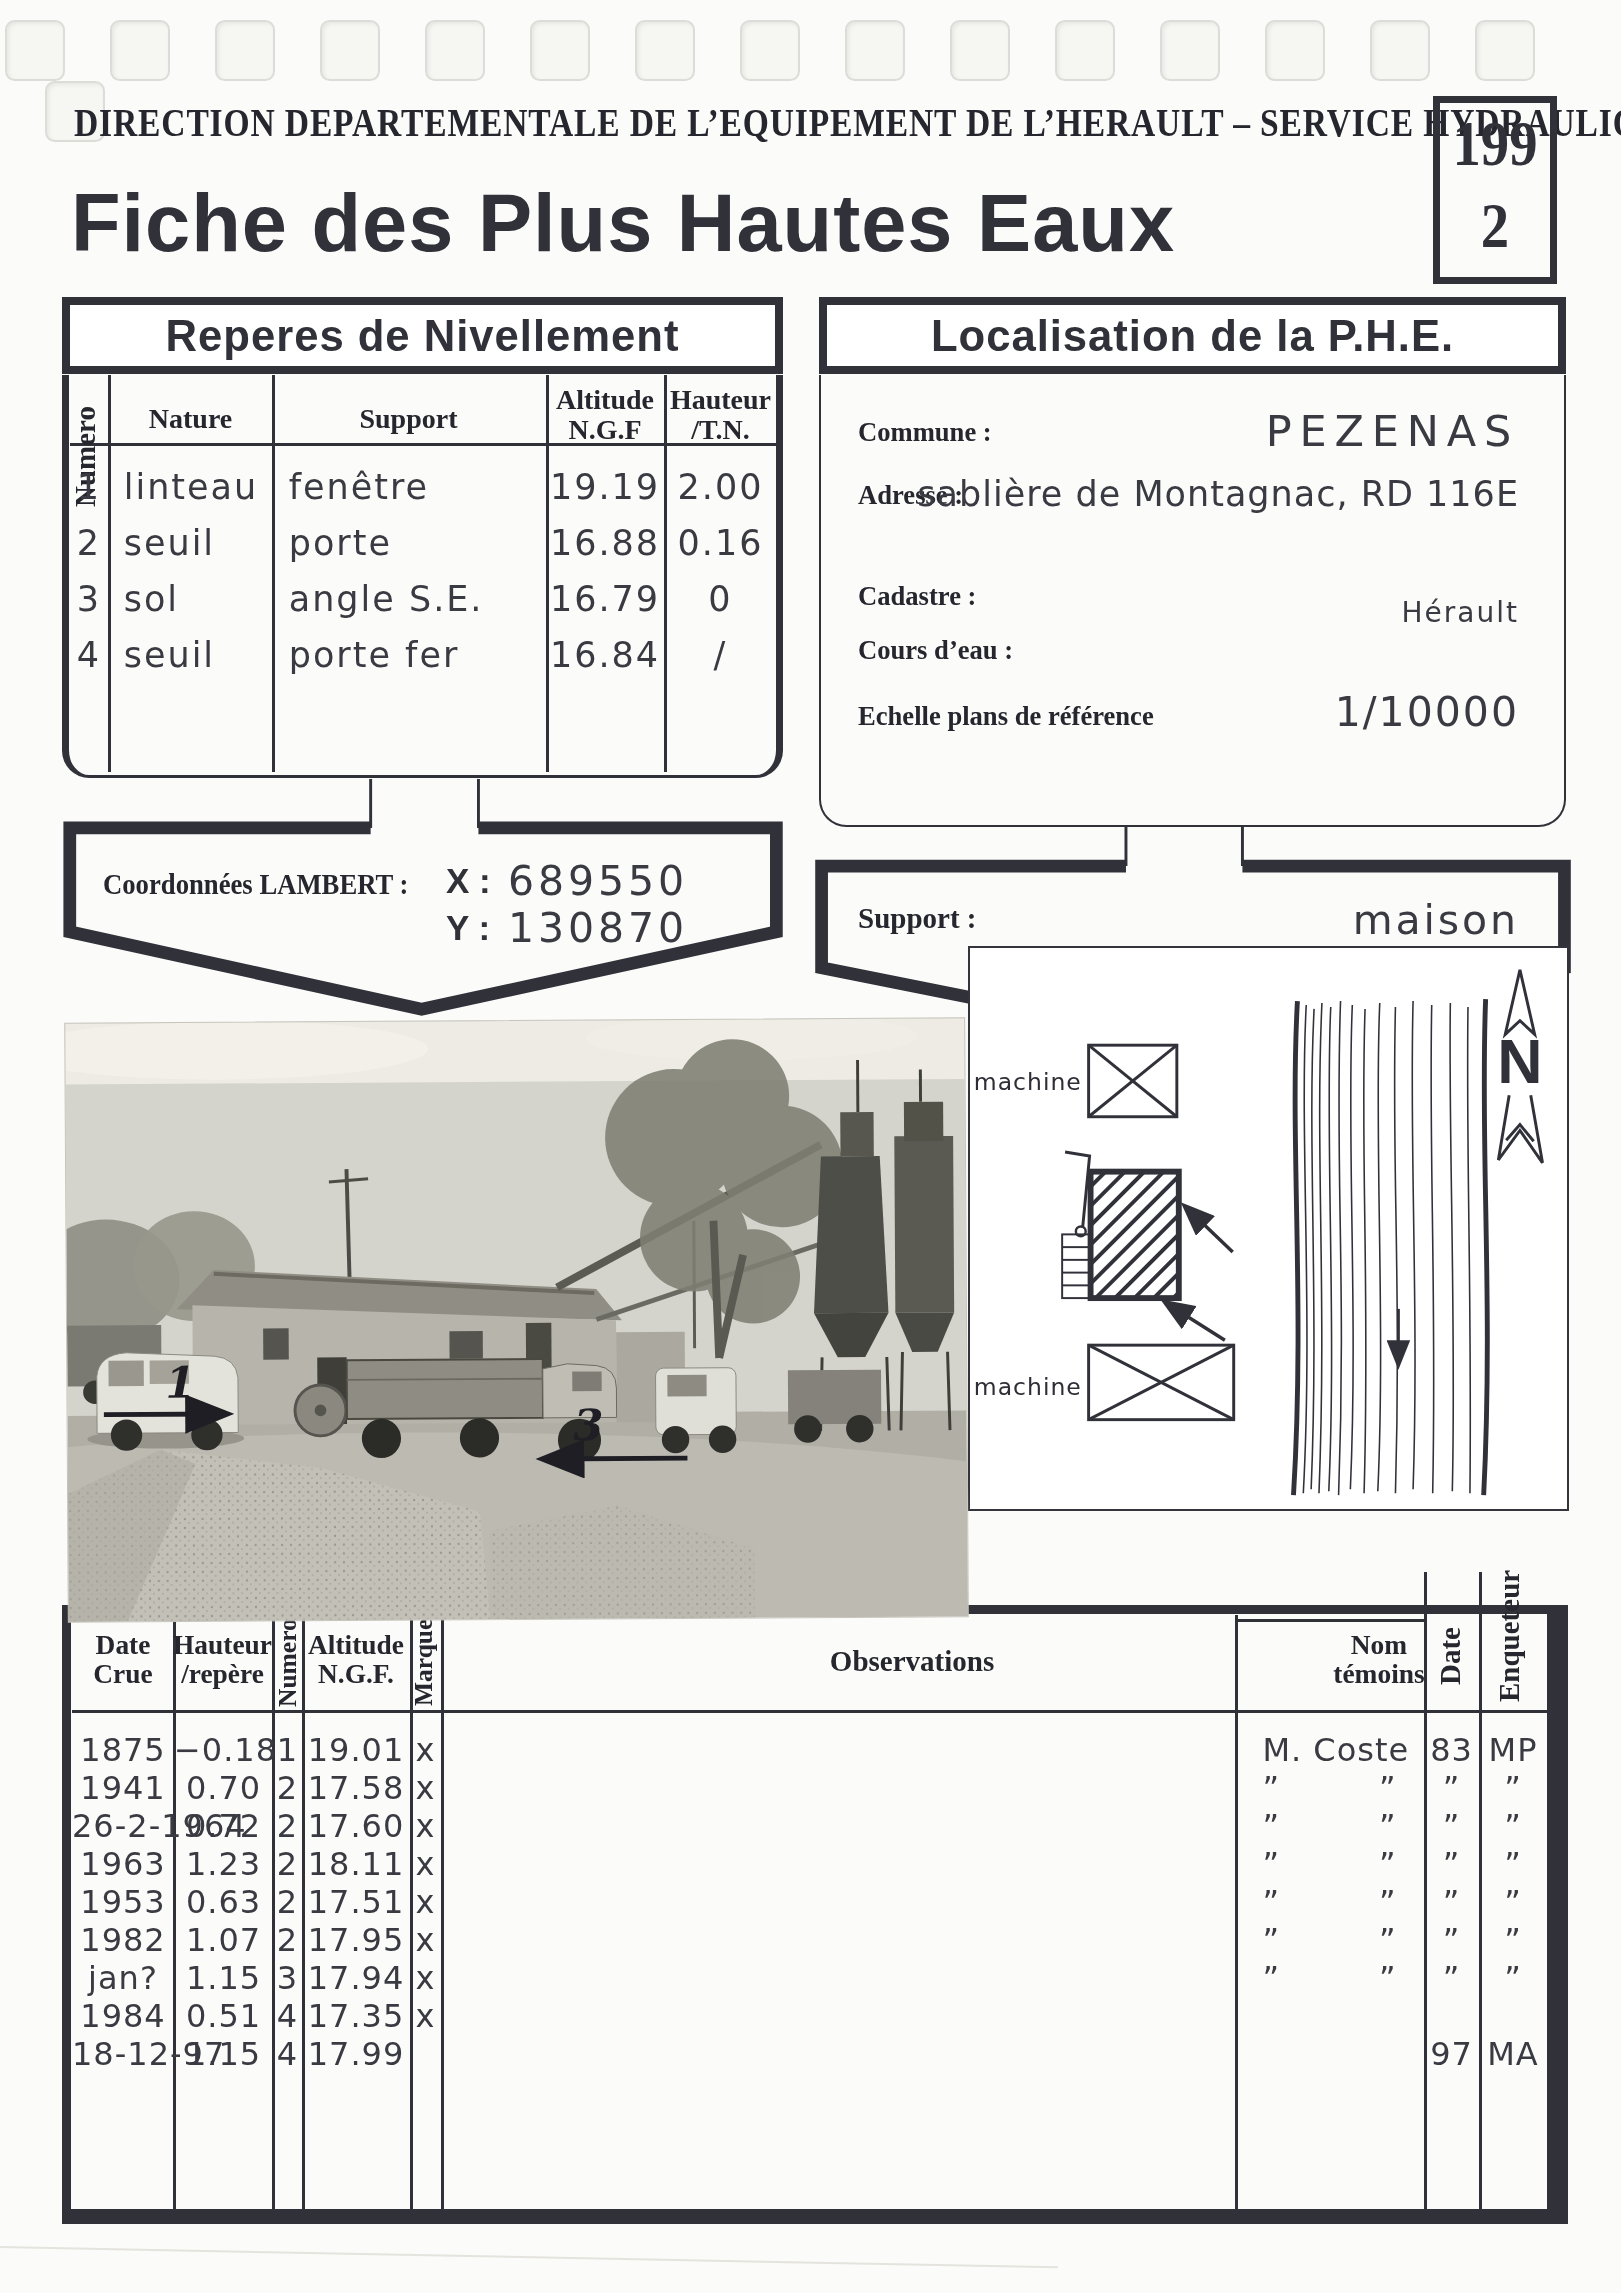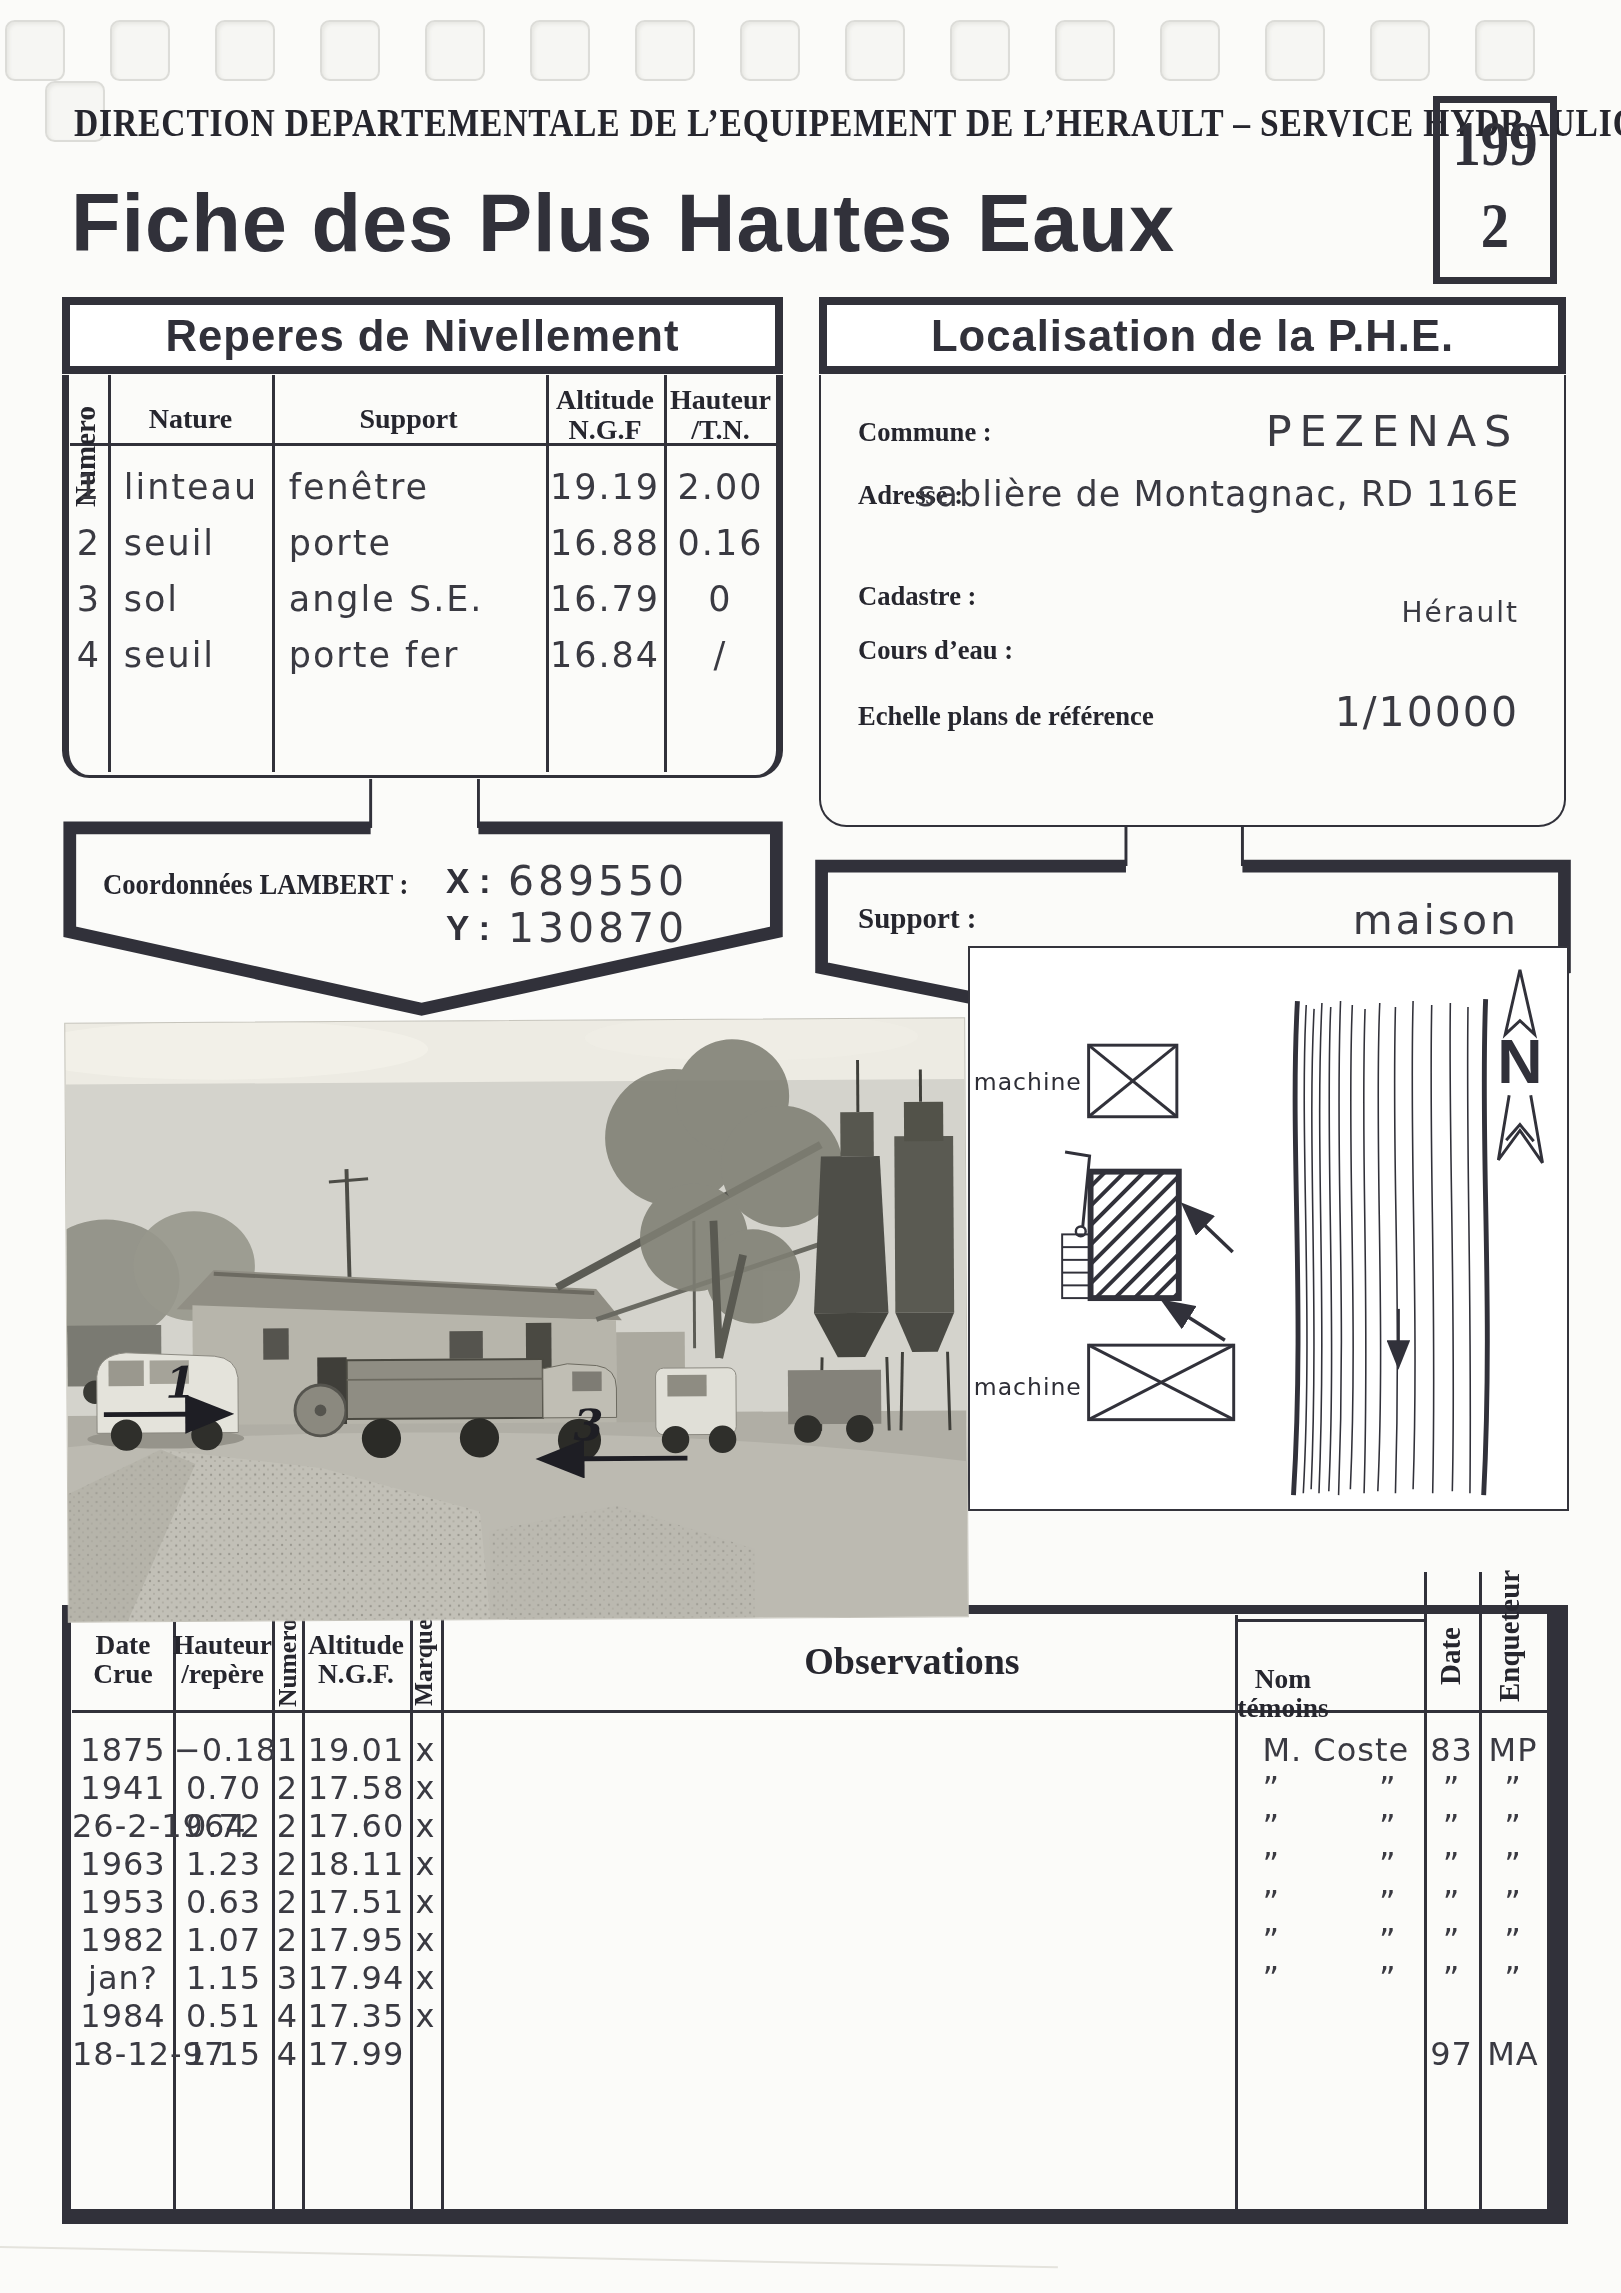--- a/index.html
+++ b/index.html
@@ -373,22 +373,22 @@
   <div class="abs serifb enq-hdr z4" style="left:173px;top:1631px;width:99px;">
     <div>Hauteur</div>
     <div>/repère</div>
   </div>
   <div class="abs vert serifb z4" style="left:271px;top:1619px;width:33px;height:88px;font-size:25.5px;line-height:33px;text-align:center;">Numero</div>
   <div class="abs serifb enq-hdr z4" style="left:302px;top:1631px;width:108px;">
     <div>Altitude</div>
     <div>N.G.F.</div>
   </div>
   <div class="abs vert serifb z4" style="left:406px;top:1617px;width:35px;height:90px;font-size:25.5px;line-height:35px;text-align:center;">Marque</div>
-  <div class="abs serifb enq-hdr z4" style="left:441px;top:1647px;width:942px;font-size:38px;">Observations</div>
-  <div class="abs serifb enq-hdr z4" style="left:1175px;top:1631px;width:216px;margin-top:34px;">
+  <div class="abs serifb enq-hdr z4" style="left:441px;top:1647px;width:942px;font-size:29px;">Observations</div>
+  <div class="abs serifb enq-hdr z4" style="left:1271px;top:1631px;width:216px;">
     <div>Nom</div>
     <div>témoins</div>
   </div>
   <div class="abs vert serifb z7" style="left:1422px;top:1605px;width:57px;height:102px;font-size:29px;line-height:57px;text-align:center;">Date</div>
   <div class="abs vert serifb z7" style="left:1477px;top:1564px;width:65px;height:143px;font-size:29px;line-height:65px;text-align:center;">Enqueteur</div>
 
   <div class="abs enq-grid plot">
     <div class="r">
       <div class="ctr">1875</div>
       <div class="ctr">−0.18</div>

